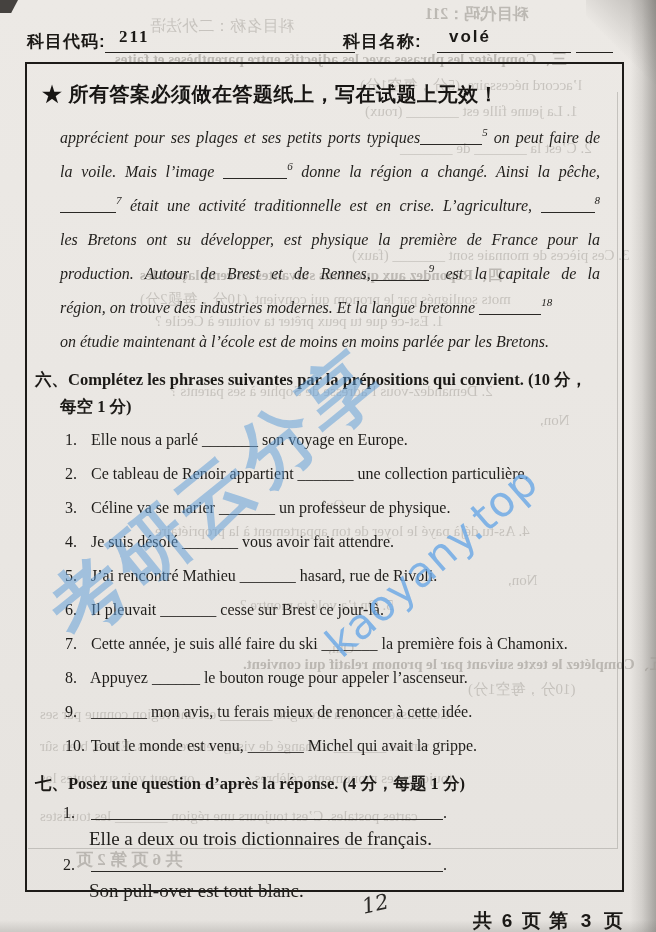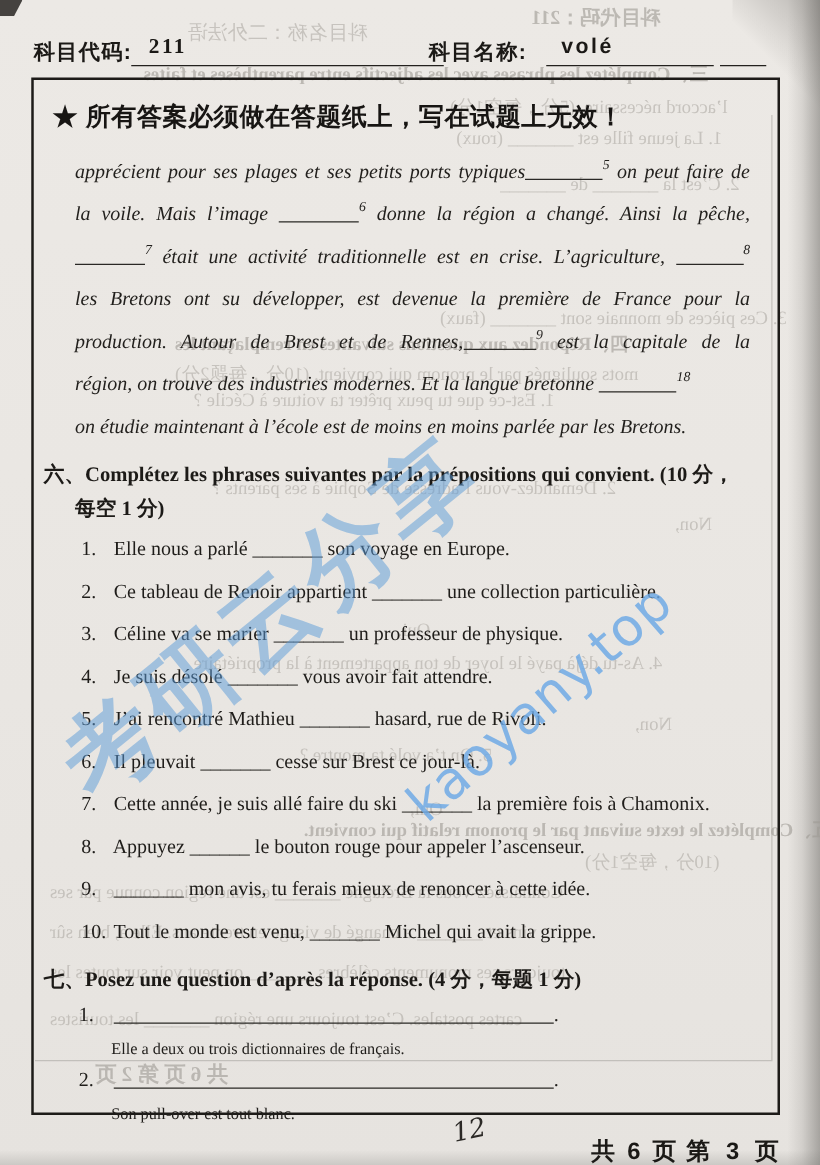--- a/index.html
+++ b/index.html
@@ -42,21 +42,21 @@
   .blank{display:inline-block;height:13px;border-bottom:1.3px solid #2a2825;transform:translateY(2px);}
   sup.supnum{font-size:11px;line-height:0;position:relative;top:-1px;}
   .sec-title{margin:7px 20px 0 8px;padding-left:25px;text-indent:-25px;
     font-size:16.5px;line-height:27px;font-weight:bold;color:#1c1a17;}
   .qlist{margin-top:3px;}
   .q6item{margin-left:38px;margin-right:14px;font-size:16px;line-height:34px;white-space:nowrap;}
   .qnum{display:inline-block;min-width:22px;}
   .q7item{margin-left:36px;font-size:16px;line-height:26px;}
   .qline{display:inline-block;width:352px;height:13px;border-bottom:1.3px solid #2a2825;
     transform:translateY(2px);margin-left:6px;}
-  .q7answer{margin-left:62px;font-size:13px;line-height:26px;}
+  .q7answer{margin-left:62px;font-size:19px;line-height:26px;}
   
   .wm-layer{position:absolute;inset:0;z-index:4;pointer-events:none;}
   .wm-site{position:absolute;left:348px;top:618px;transform:rotate(-41deg);transform-origin:left bottom;
     font-family:"DejaVu Sans",sans-serif;font-weight:500;font-size:42px;letter-spacing:1px;
     color:#6ca9e6;opacity:.82;white-space:nowrap;}
   .wm-cn{position:absolute;left:92px;top:560px;transform:rotate(-39deg);transform-origin:left bottom;
     font-family:"Liberation Sans",sans-serif;font-weight:bold;font-size:76px;letter-spacing:5px;
     color:#5b9cd9;opacity:.5;white-space:nowrap;}
   
   .footer{position:absolute;left:0;top:888px;width:100%;height:44px;z-index:3;}
@@ -111,21 +111,21 @@
     <span class="hdr-extra-line" style="left:576px;width:37px;"></span>
   </div>
 
   <div class="box">
     <div class="notice">★ 所有答案必须做在答题纸上，写在试题上无效！</div>
 
     <div class="passage" id="passage">
         <div class="pline">apprécient pour ses plages et ses petits ports typiques<span class="blank" style="width: 62px;"></span><sup class="supnum">5</sup> on peut faire de</div>
         <div class="pline">la voile. Mais l’image <span class="blank" style="width: 64px;"></span><sup class="supnum">6</sup> donne la région a changé. Ainsi la pêche,</div>
         <div class="pline"><span class="blank" style="width: 56px;"></span><sup class="supnum">7</sup> était une activité traditionnelle est en crise. L’agriculture, <span class="blank" style="width: 54px;"></span><sup class="supnum">8</sup></div>
-        <div class="pline">les Bretons ont su développer, est devenue la première de France pour la</div>
+        <div class="pline">les Bretons ont su développer, est physique la première de France pour la</div>
         <div class="pline">production. Autour de Brest et de Rennes,<span class="blank" style="width: 58px;"></span><sup class="supnum">9</sup> est la capitale de la</div>
         <div class="pline last">région, on trouve des industries modernes. Et la langue bretonne <span class="blank" style="width: 62px;"></span><sup class="supnum">18</sup></div>
         <div class="pline last">on étudie maintenant à l’école est de moins en moins parlée par les Bretons.</div>
       </div>
 
     <div class="sec-title">六、Complétez les phrases suivantes par la prépositions qui convient. (10 分，每空 1 分)</div>
     <div class="qlist" id="q6-list">
         <div class="q6item"><span class="qnum">1.</span> Elle nous a parlé _______ son voyage en Europe.</div>
         <div class="q6item"><span class="qnum">2.</span> Ce tableau de Renoir appartient _______ une collection particulière.</div>
         <div class="q6item"><span class="qnum">3.</span> Céline va se marier _______ un professeur de physique.</div>

